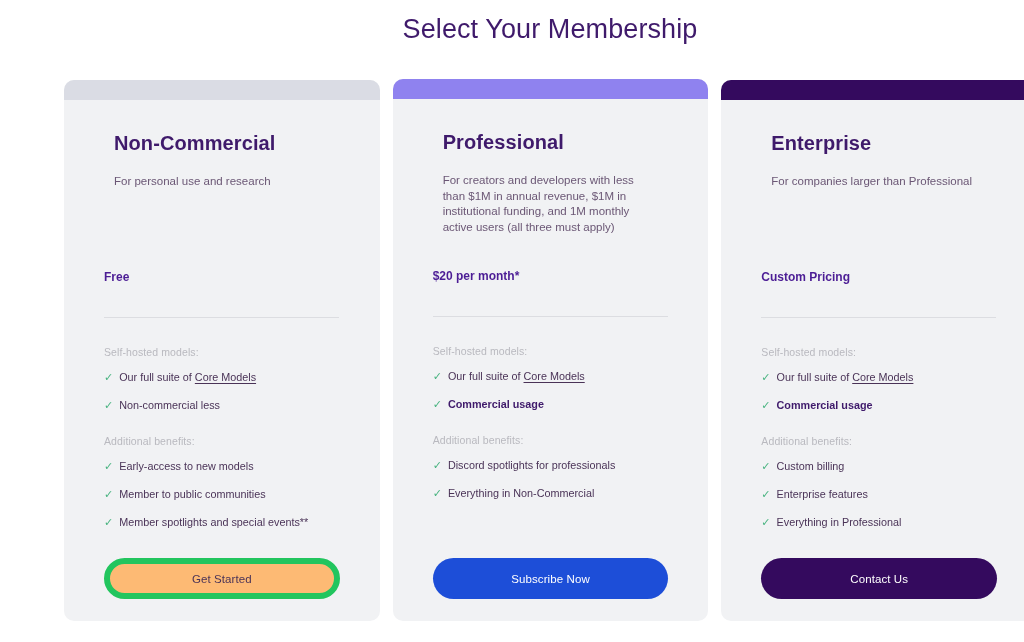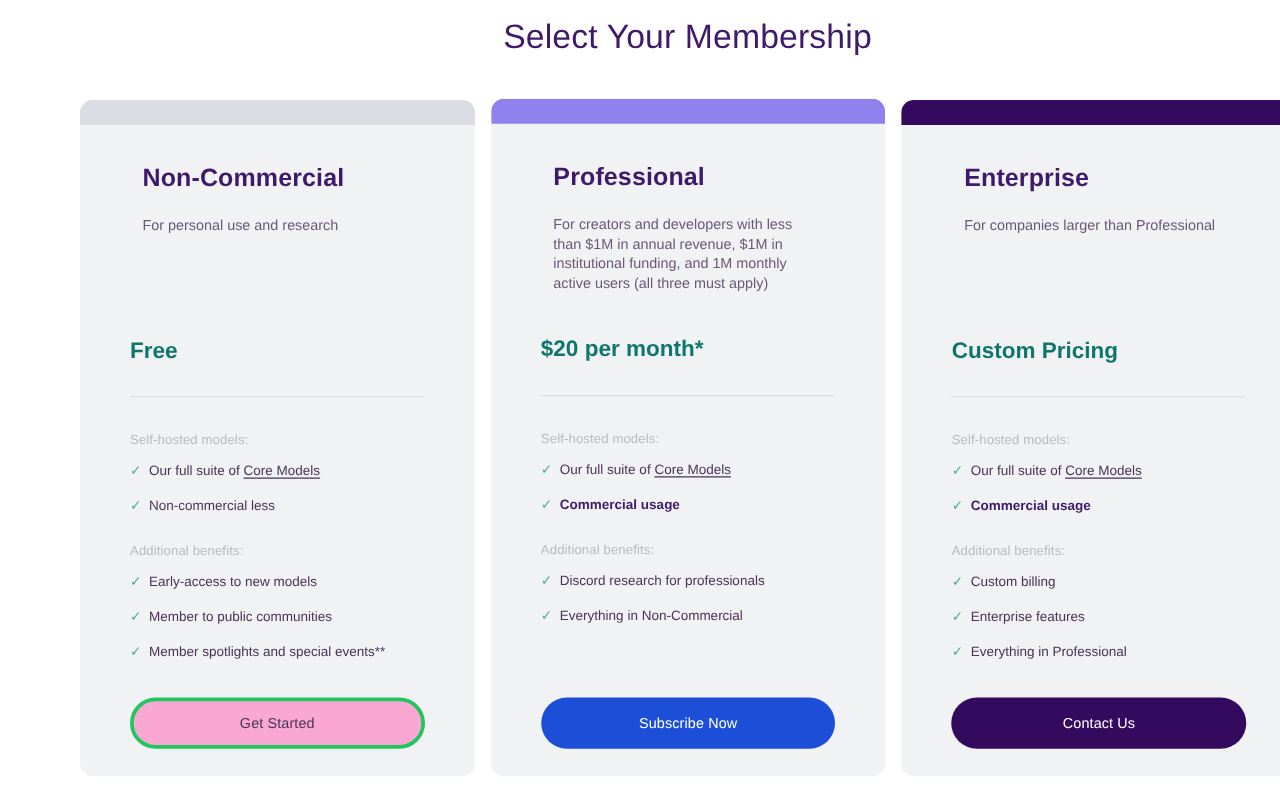--- a/index.html
+++ b/index.html
@@ -86,23 +86,23 @@
 
   .card-desc {
     margin-top: 19px;
     font-size: 11.5px;
     line-height: 15.5px;
     color: #6b5775;
     max-width: 235px;
   }
 
   .card-price {
-    font-size: 18px;
+    font-size: 12px;
     font-weight: 700;
-    color: #0f766e;
+    color: #4c1d95;
     position: absolute;
     top: 170px;
     left: 40px;
   }
 
   .divider {
     position: absolute;
     top: 217px;
     left: 40px;
     width: 235px;
@@ -170,22 +170,22 @@
     width: 100%;
     border-radius: 21px;
     font-size: 11.5px;
     letter-spacing: 0.1px;
     cursor: pointer;
     border: none;
     font-family: inherit;
   }
 
   .cta--outline {
-    background: #f9a8d4;
-    border: 3px solid #22c55e;
+    background: #fdba74;
+    border: 6px solid #22c55e;
     color: #4a3357;
   }
 
   .cta--filled-light {
     background: #1d4ed8;
     color: #ffffff;
   }
 
   .cta--filled-dark {
     background: #340a5e;
@@ -261,21 +261,21 @@
             </div>
             <div class="feat-item">
               <span class="feat-check">✓</span>
               <span class="feat-text is-bold">Commercial usage</span>
             </div>
           </div>
           <div class="feat-group">
             <div class="feat-group-label">Additional benefits:</div>
             <div class="feat-item">
               <span class="feat-check">✓</span>
-              <span class="feat-text">Discord research for professionals</span>
+              <span class="feat-text">Discord spotlights for professionals</span>
             </div>
             <div class="feat-item">
               <span class="feat-check">✓</span>
               <span class="feat-text">Everything in Non-Commercial</span>
             </div>
           </div>
         </div>
 
         <div class="cta-wrap">
           <button class="cta cta--filled-light">Subscribe Now</button>

